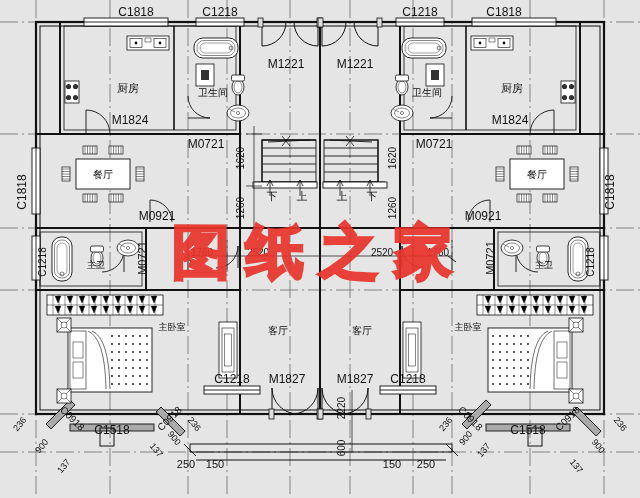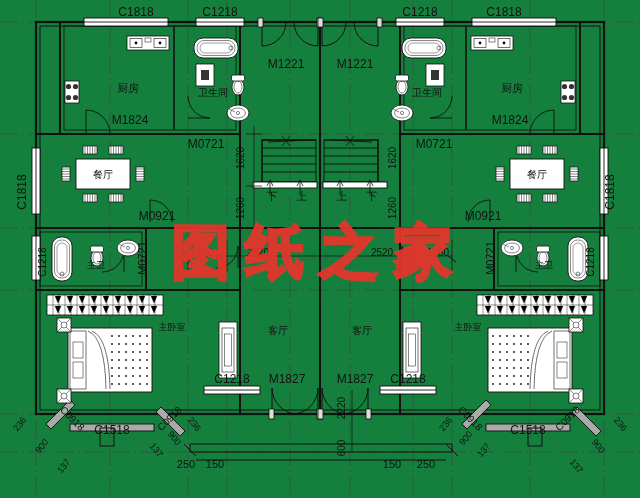--- a/index.html
+++ b/index.html
@@ -1,18 +1,18 @@
 <!DOCTYPE html>
 <html><head>
 <meta charset="utf-8">
 <style>
   html,body{margin:0;padding:0;background:#ffffff;}
   body{width:640px;height:498px;overflow:hidden;
        font-family:"Liberation Sans","DejaVu Sans",sans-serif;}
-  #stage{position:relative;width:640px;height:498px;background:#15803d;}
+  #stage{position:relative;width:640px;height:498px;background:#e5e5e5;}
   svg{display:block;}
   .lbl{font-family:"Liberation Sans","DejaVu Sans",sans-serif;fill:#111;}
   .wm{font-family:"DejaVu Sans",sans-serif;fill:none;stroke:#e8342c;stroke-width:3.2;
       font-size:58px;font-weight:bold;opacity:.92;}
 </style>
 </head>
 <body>
 
 <div id="stage">
 <svg width="640" height="498" viewBox="0 0 640 498">

